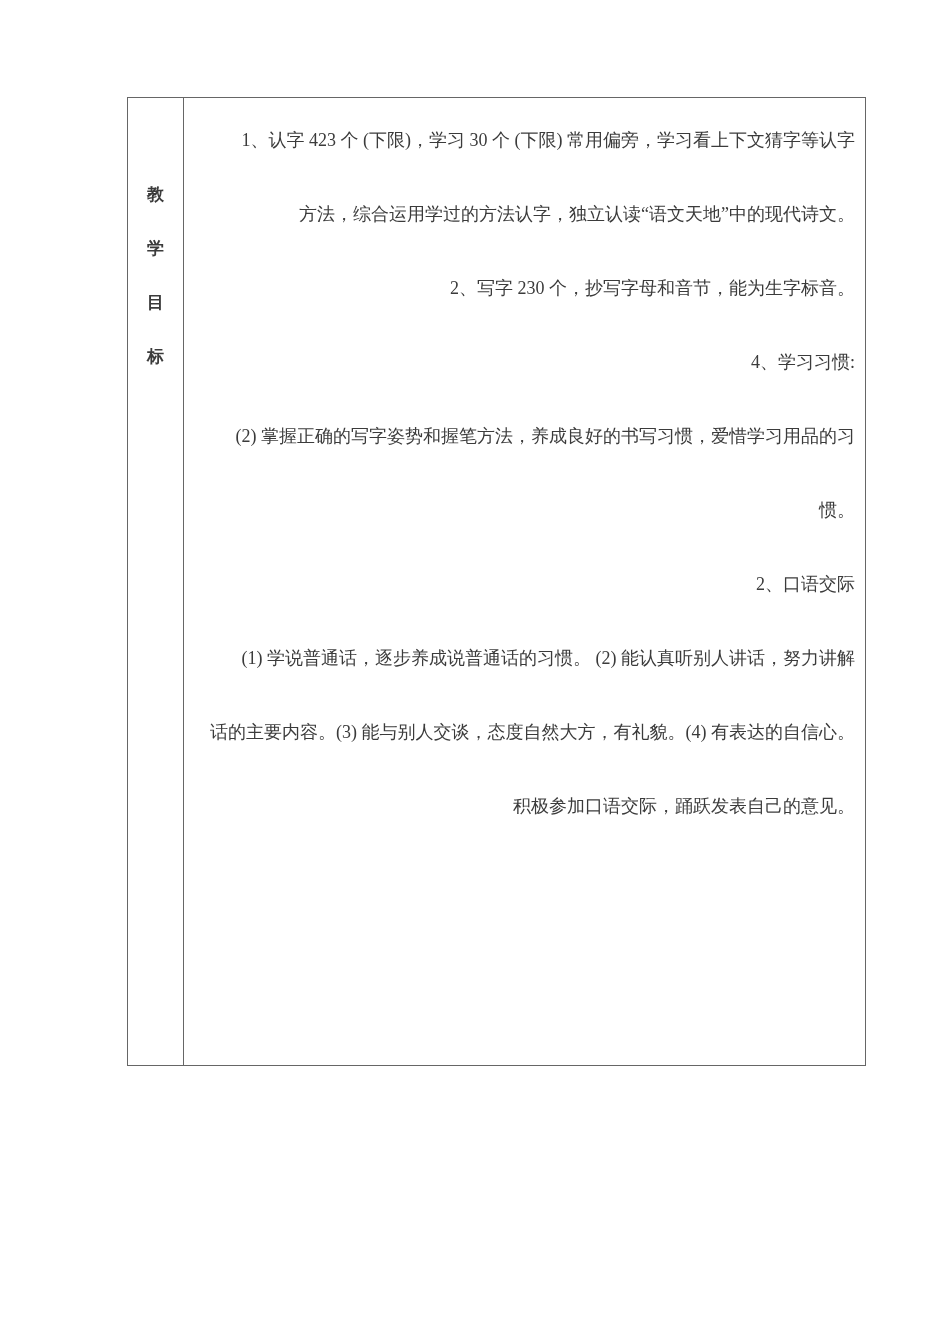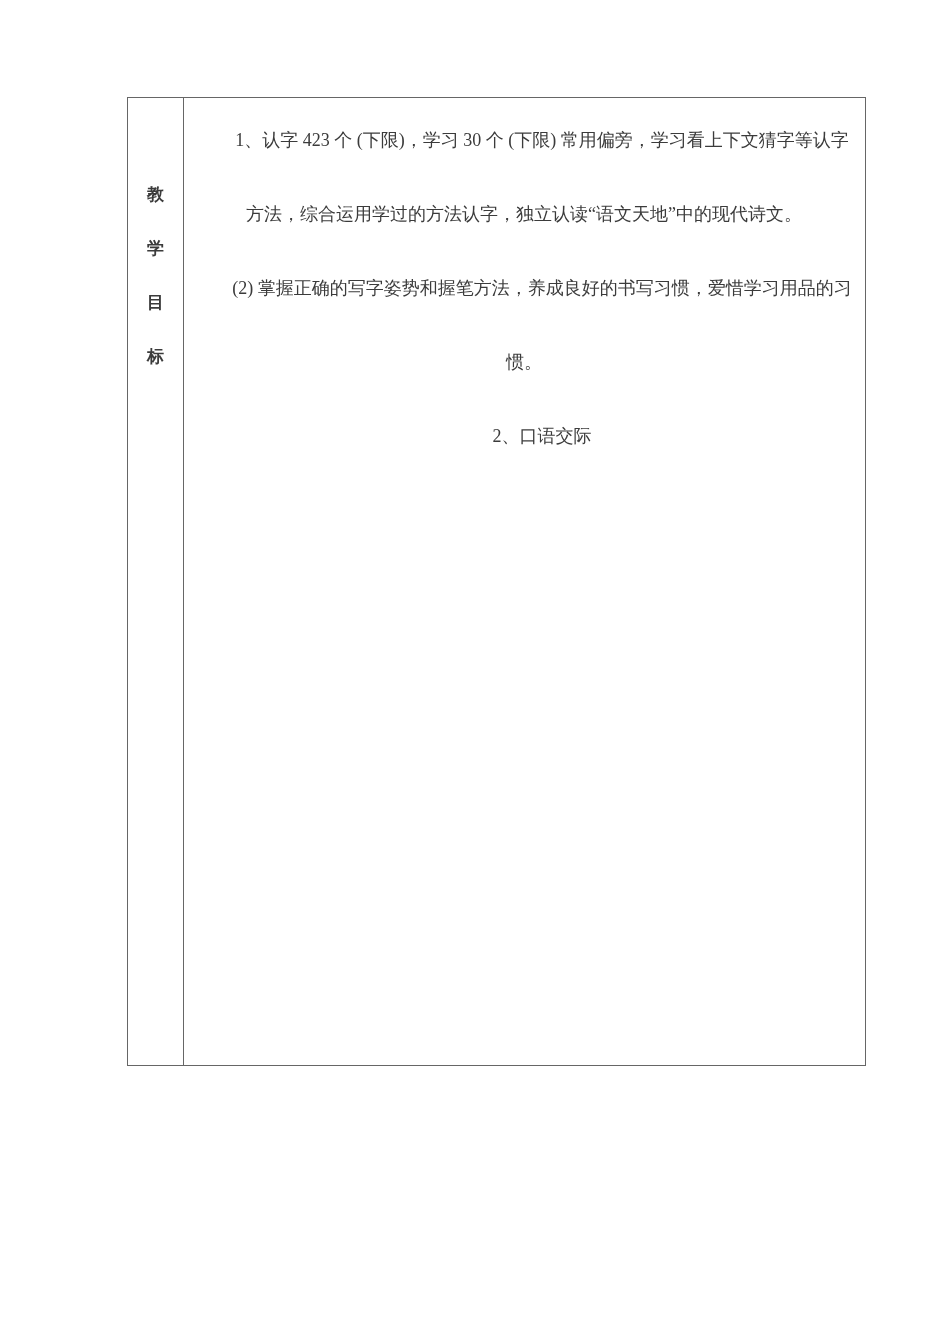--- a/index.html
+++ b/index.html
@@ -42,37 +42,40 @@
   }
   .content-cell {
     flex: 1 1 auto;
     padding: 5px 10px 0 9px;
     overflow: hidden;
   }
   .content-cell p {
     font-size: 18px;
     line-height: 74px;
     text-indent: 2em;
-    text-align: center;
+    text-align: right;
   }
   .ind-b { text-indent: 1.7em; }
   .ind-c { text-indent: 1.4em; }
   .ind-d { text-indent: 2.5em; }
 </style>
 </head>
 <body>
 
 <div class="doc-table">
 
   <div class="header-cell">
     <div class="header-char">教</div>
     <div class="header-char">学</div>
     <div class="header-char">目</div>
     <div class="header-char">标</div>
   </div>
 
   <div class="content-cell">
     <p>1、认字 423 个 (下限)，学习 30 个 (下限) 常用偏旁，学习看上下文猜字等认字方法，综合运用学过的方法认字，独立认读“语文天地”中的现代诗文。</p>
+    <p>2、写字 230 个，抄写字母和音节，能为生字标音。</p>
+    <p>4、学习习惯:</p>
     <p class="ind-c">(2) 掌握正确的写字姿势和握笔方法，养成良好的书写习惯，爱惜学习用品的习惯。</p>
     <p>2、口语交际</p>
+    <p class="ind-d">(1) 学说普通话，逐步养成说普通话的习惯。 (2) 能认真听别人讲话，努力讲解话的主要内容。(3) 能与别人交谈，态度自然大方，有礼貌。(4) 有表达的自信心。积极参加口语交际，踊跃发表自己的意见。</p>
   </div>
 
 </div>
 
 </body></html>

